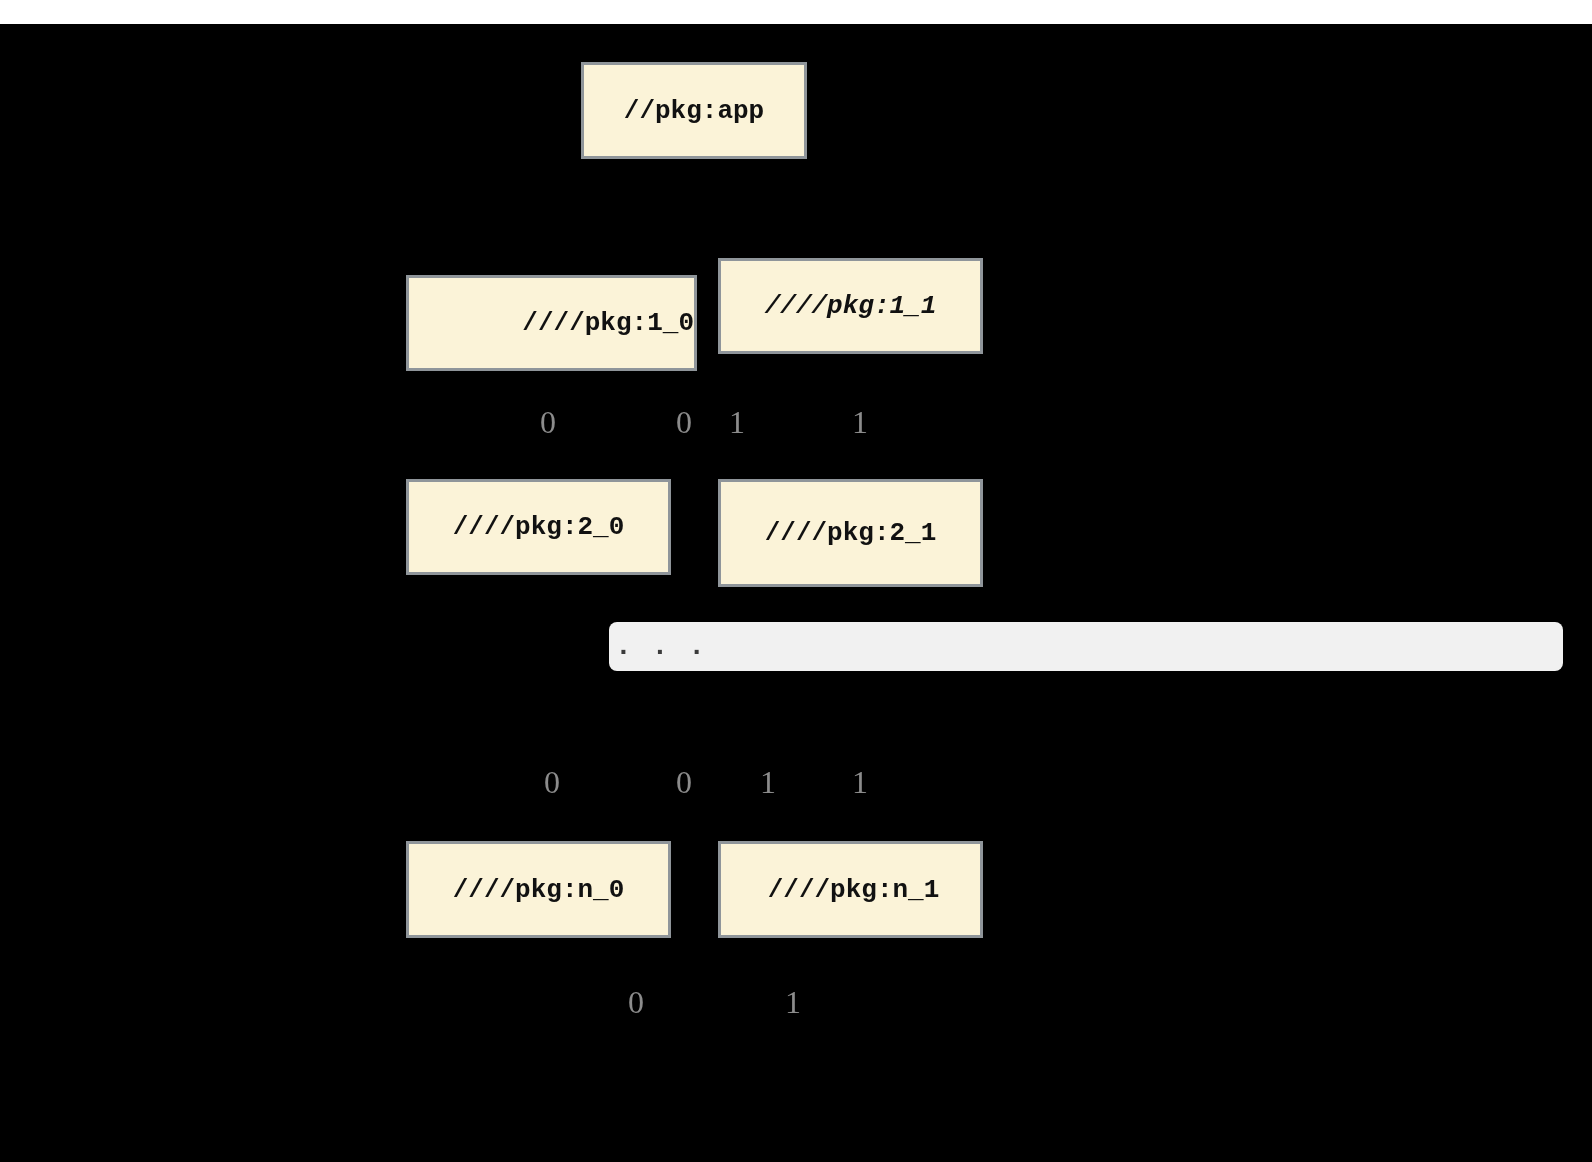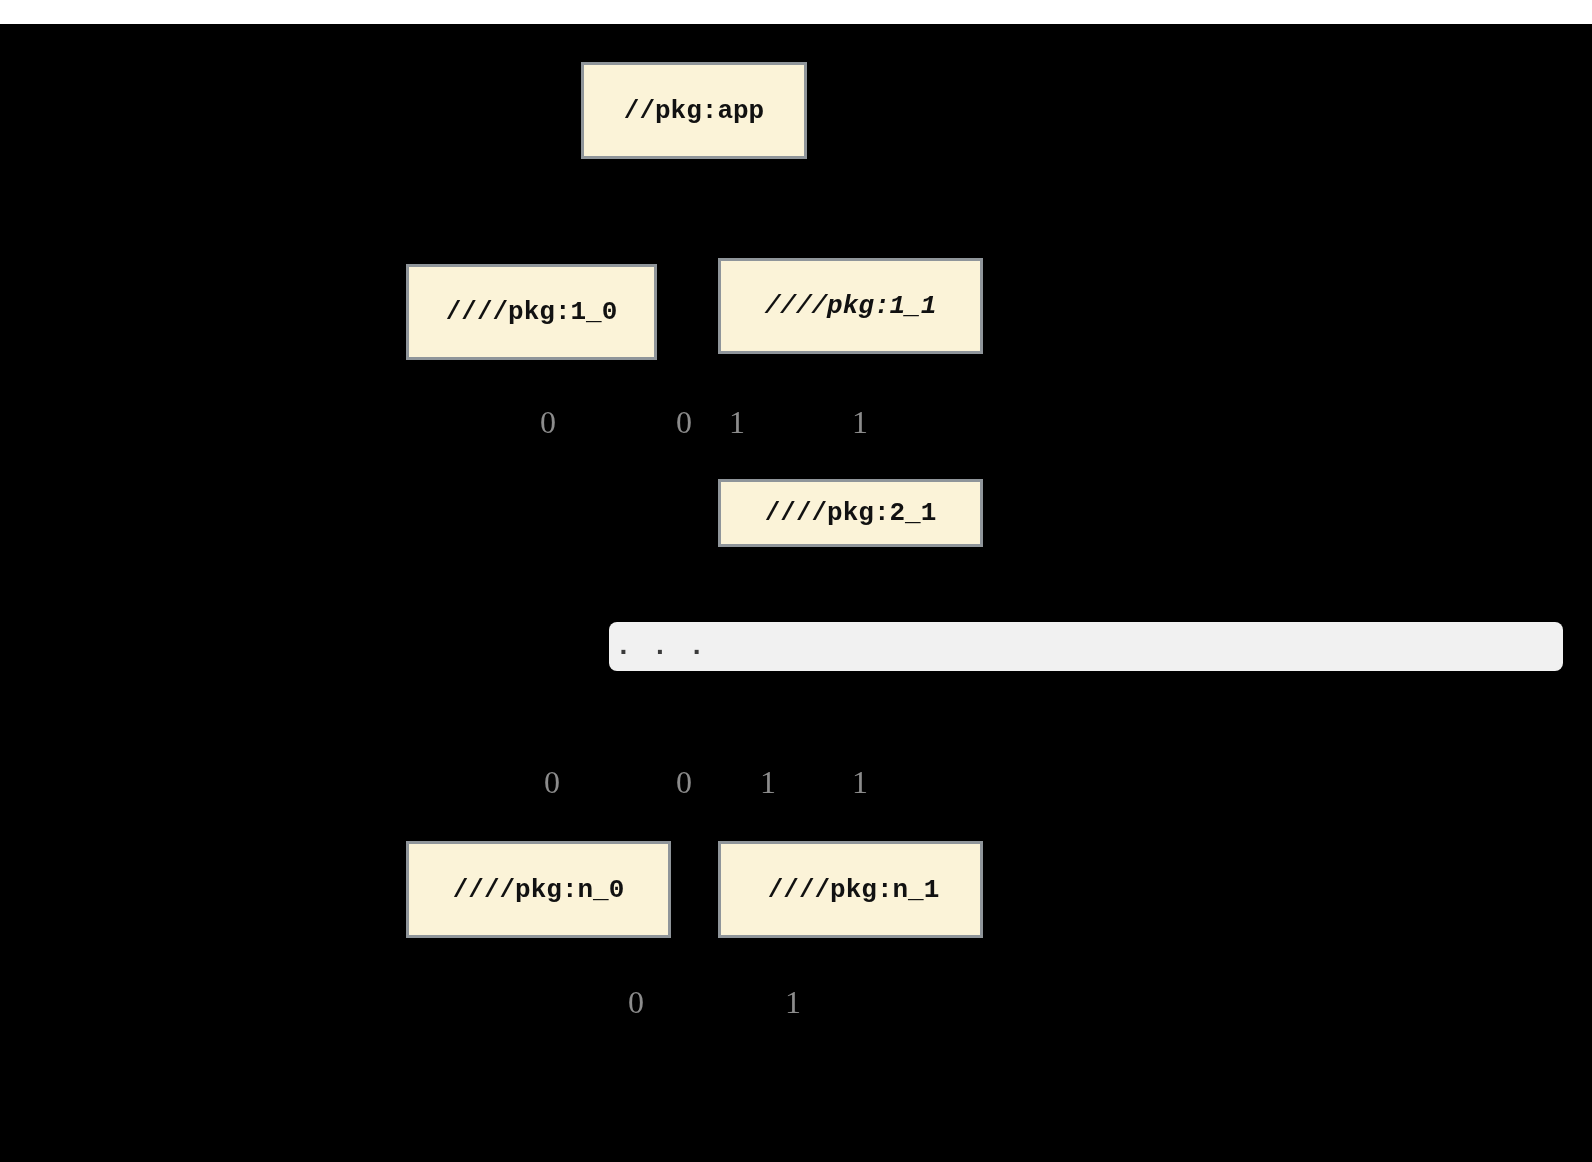--- a/index.html
+++ b/index.html
@@ -79,28 +79,31 @@
     <path class="edge-path" d="M 849,693 L 849,815" marker-end="url(#arrow)"></path>
 
     <path class="edge-path" d="M 573,914 L 657,1036" marker-end="url(#arrow)"></path>
     <path class="edge-path" d="M 816,914 L 731,1036" marker-end="url(#arrow)"></path>
   </svg>
 
   <div class="node" style="left:581px; top:38px;  width:226px; height:97px;">
     <span>//pkg:app</span>
   </div>
 
-  <div class="node" style="left:406px; top:240px; width:251px; height:96px;">
+  <div class="node" style="left:406px; top:251px; width:291px; height:96px;justify-content:flex-end;">
     <span>////pkg:1_0</span>
   </div>
   <div class="node" style="left:718px; top:234px; width:265px; height:96px;font-style:italic;">
     <span>////pkg:1_1</span>
   </div>
 
-  <div class="node" style="left:718px; top:455px; width:265px; height:68px;text-align:right;">
+  <div class="node" style="left:406px; top:455px; width:265px; height:96px;">
+    <span>////pkg:2_0</span>
+  </div>
+  <div class="node" style="left:718px; top:455px; width:265px; height:108px;text-align:right;">
     <span>////pkg:2_1</span>
   </div>
 
   <div class="node" style="left:406px; top:817px; width:265px; height:97px;">
     <span>////pkg:n_0</span>
   </div>
   <div class="node" style="left:718px; top:817px; width:265px; height:97px;padding-left:6px;">
     <span>////pkg:n_1</span>
   </div>
 

